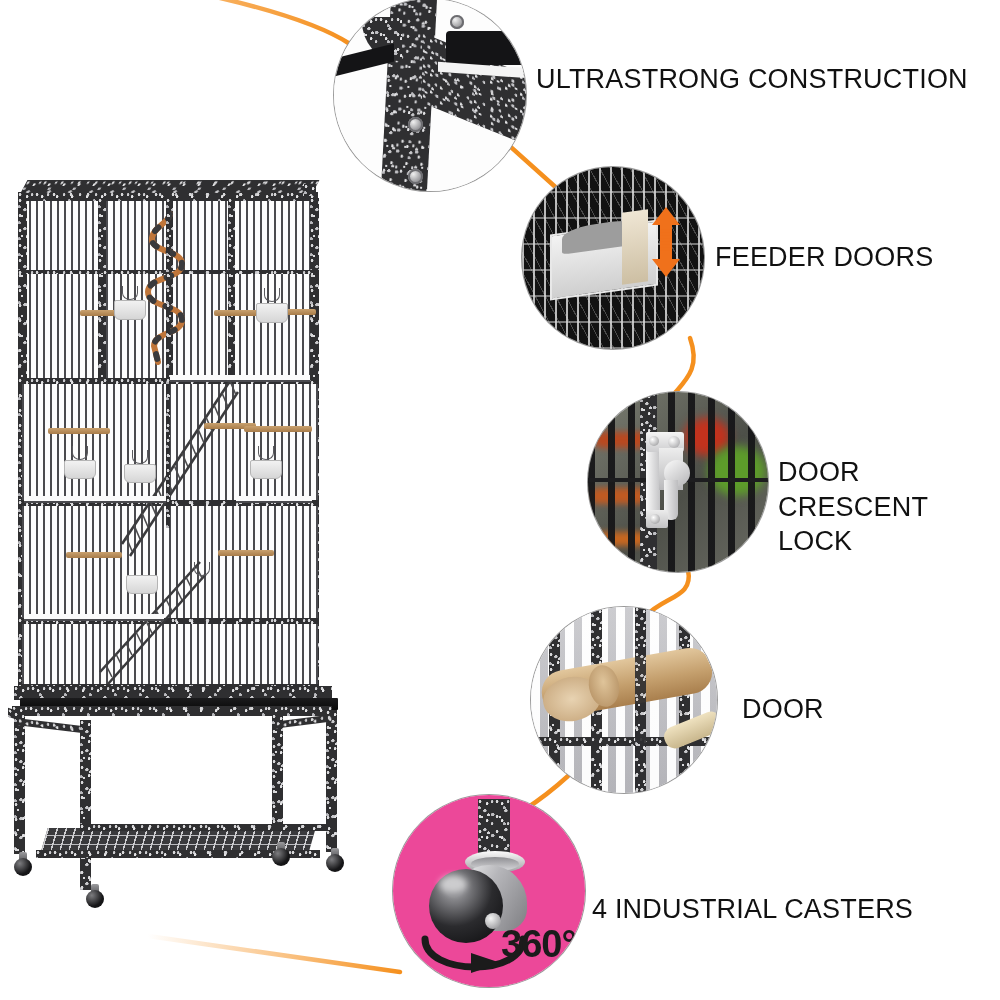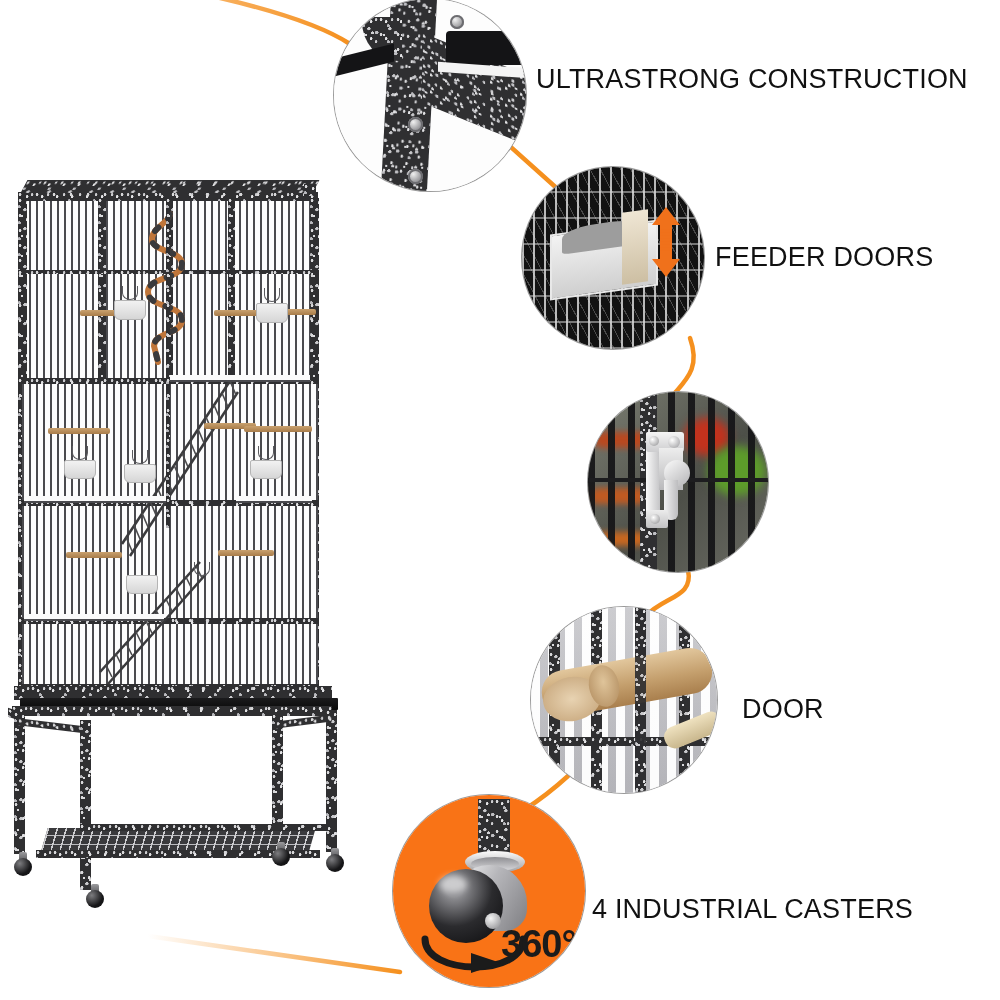--- a/index.html
+++ b/index.html
@@ -329,21 +329,21 @@
                   background:radial-gradient(ellipse at 50% 40%,#dfc49a,#b08a5c);border-radius:50%;"></div>
 
       <div style="position:absolute;left:132px;top:112px;width:60px;height:22px;transform:rotate(-22deg);
                   background:linear-gradient(180deg,#efe2c0,#c9b78d);border-radius:10px;"></div>
 
       <div class="hammer" style="position:absolute;left:104px;top:0;width:11px;height:186px;opacity:.92;"></div>
     </div>
   </div>
 
   <div class="callout" style="left:393px;top:795px;width:192px;height:192px;">
-    <div class="scene" style="background:#f97316;">
+    <div class="scene" style="background:#ec4899;">
 
       <div class="hammer" style="position:absolute;left:85px;top:4px;width:32px;height:58px;"></div>
 
       <div style="position:absolute;left:72px;top:56px;width:60px;height:22px;border-radius:50%;
                   background:linear-gradient(180deg,#fbfbfb,#9d9da0);"></div>
       <div style="position:absolute;left:78px;top:62px;width:48px;height:14px;border-radius:50%;
                   background:linear-gradient(180deg,#8e8e92,#d9d9dc);"></div>
 
       <div style="position:absolute;left:58px;top:70px;width:76px;height:66px;border-radius:38px 38px 22px 22px;
                   background:linear-gradient(120deg,#fdfdfd,#b6b6ba 45%,#7e7e82);"></div>
@@ -360,18 +360,20 @@
         <polygon points="52,28 82,38 52,48" fill="#1b1b1b"></polygon>
       </svg>
       <div style="position:absolute;left:108px;top:128px;font-family:'Liberation Sans',sans-serif;font-size:38px;font-weight:700;color:#1b1b1b;letter-spacing:-1px;">360°</div>
     </div>
   </div>
 
   <div class="feature-label" style="left:536px;top:62px;font-size:27px;">ULTRASTRONG CONSTRUCTION</div>
 
   <div class="feature-label" style="left:715px;top:240px;font-size:27px;">FEEDER DOORS</div>
 
+  <div class="feature-label" style="left:778px;top:455px;font-size:27px;">DOOR CRESCENT
+LOCK</div>
 
   <div class="feature-label" style="left:742px;top:692px;font-size:27px;">DOOR</div>
 
   <div class="feature-label" style="left:592px;top:892px;font-size:27px;">4 INDUSTRIAL CASTERS</div>
 
 </div>
 
 </body></html>

